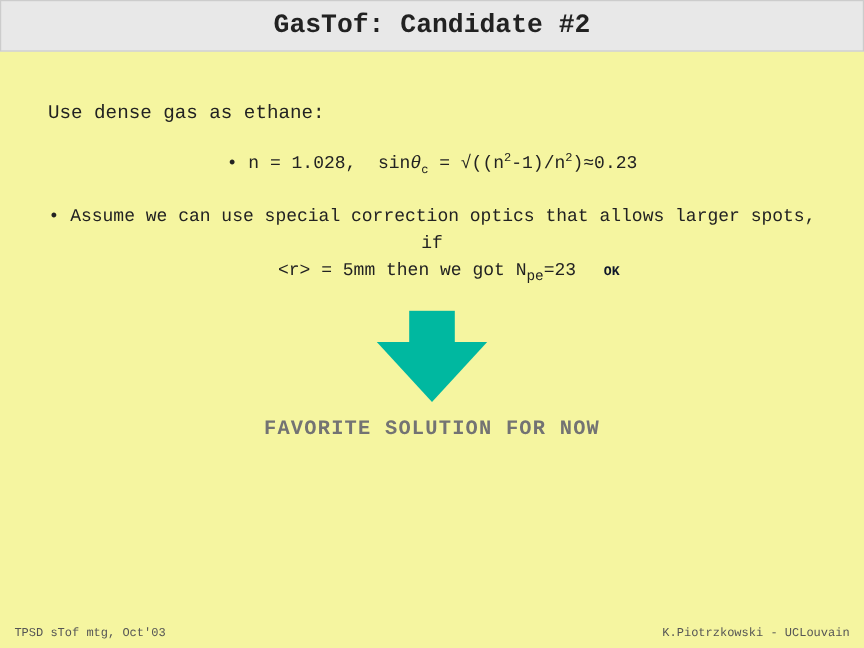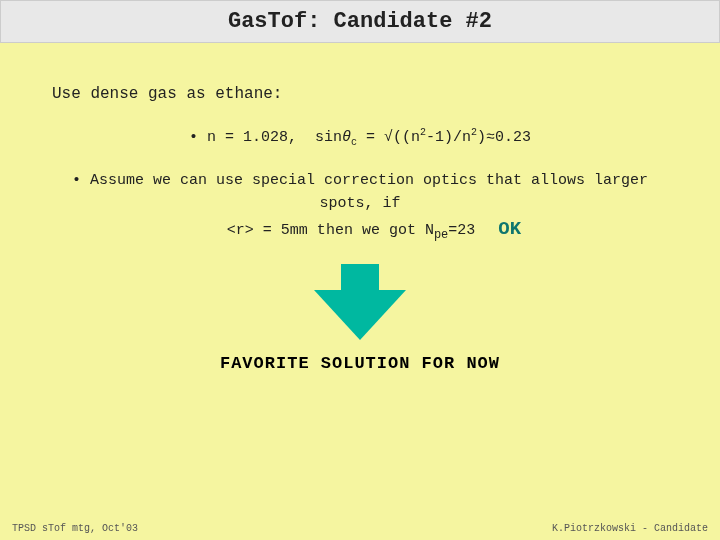--- a/index.html
+++ b/index.html
@@ -27,21 +27,21 @@
       text-align: center;
       padding: 8px 7px;
       font-size: 22px;
       font-weight: bold;
       color: #222;
       margin-bottom: 30px;
       font-family: 'Courier New', Courier, monospace;
     }
 
     .content {
-      padding: 0 52px;
+      padding: 0 40px;
       margin-top: 42px;
     }
 
     .intro-text {
       font-size: 16px;
       color: #222;
       margin-bottom: 22px;
       font-family: 'Courier New', Courier, monospace;
     }
 
@@ -53,22 +53,22 @@
       font-family: 'Courier New', Courier, monospace;
       text-align: center;
     }
 
     sup {
       font-size: 10px;
       vertical-align: super;
     }
 
     .ok-text {
-      color: #0f766e;
-      font-size: 19px;
+      color: #0f172a;
+      font-size: 11px;
       font-weight: bold;
       margin-left: 14px;
     }
 
     .indent {
       margin-left: 28px;
     }
 
     .arrow-container {
       display: flex;
@@ -93,21 +93,21 @@
       height: 0;
       border-left: 46px solid transparent;
       border-right: 46px solid transparent;
       border-top: 50px solid #00b8a0;
     }
 
     .favorite-text {
       text-align: center;
       font-size: 17px;
       font-weight: bold;
-      color: #000000;
+      color: #737373;
       letter-spacing: 1px;
       font-family: 'Courier New', Courier, monospace;
       margin-top: 4px;
     }
 
     .footer {
       position: absolute;
       bottom: 6px;
       left: 12px;
       right: 12px;
@@ -153,16 +153,16 @@
         <div class="arrow-head"></div>
       </div>
     </div>
 
     <div class="favorite-text">FAVORITE SOLUTION FOR NOW</div>
 
   </div>
 
   <div class="footer">
     <span>TPSD sTof mtg, Oct'03</span>
-    <span>K.Piotrzkowski - Candidate</span>
+    <span>K.Piotrzkowski - UCLouvain</span>
   </div>
 
 </div>
 
 </body></html>

